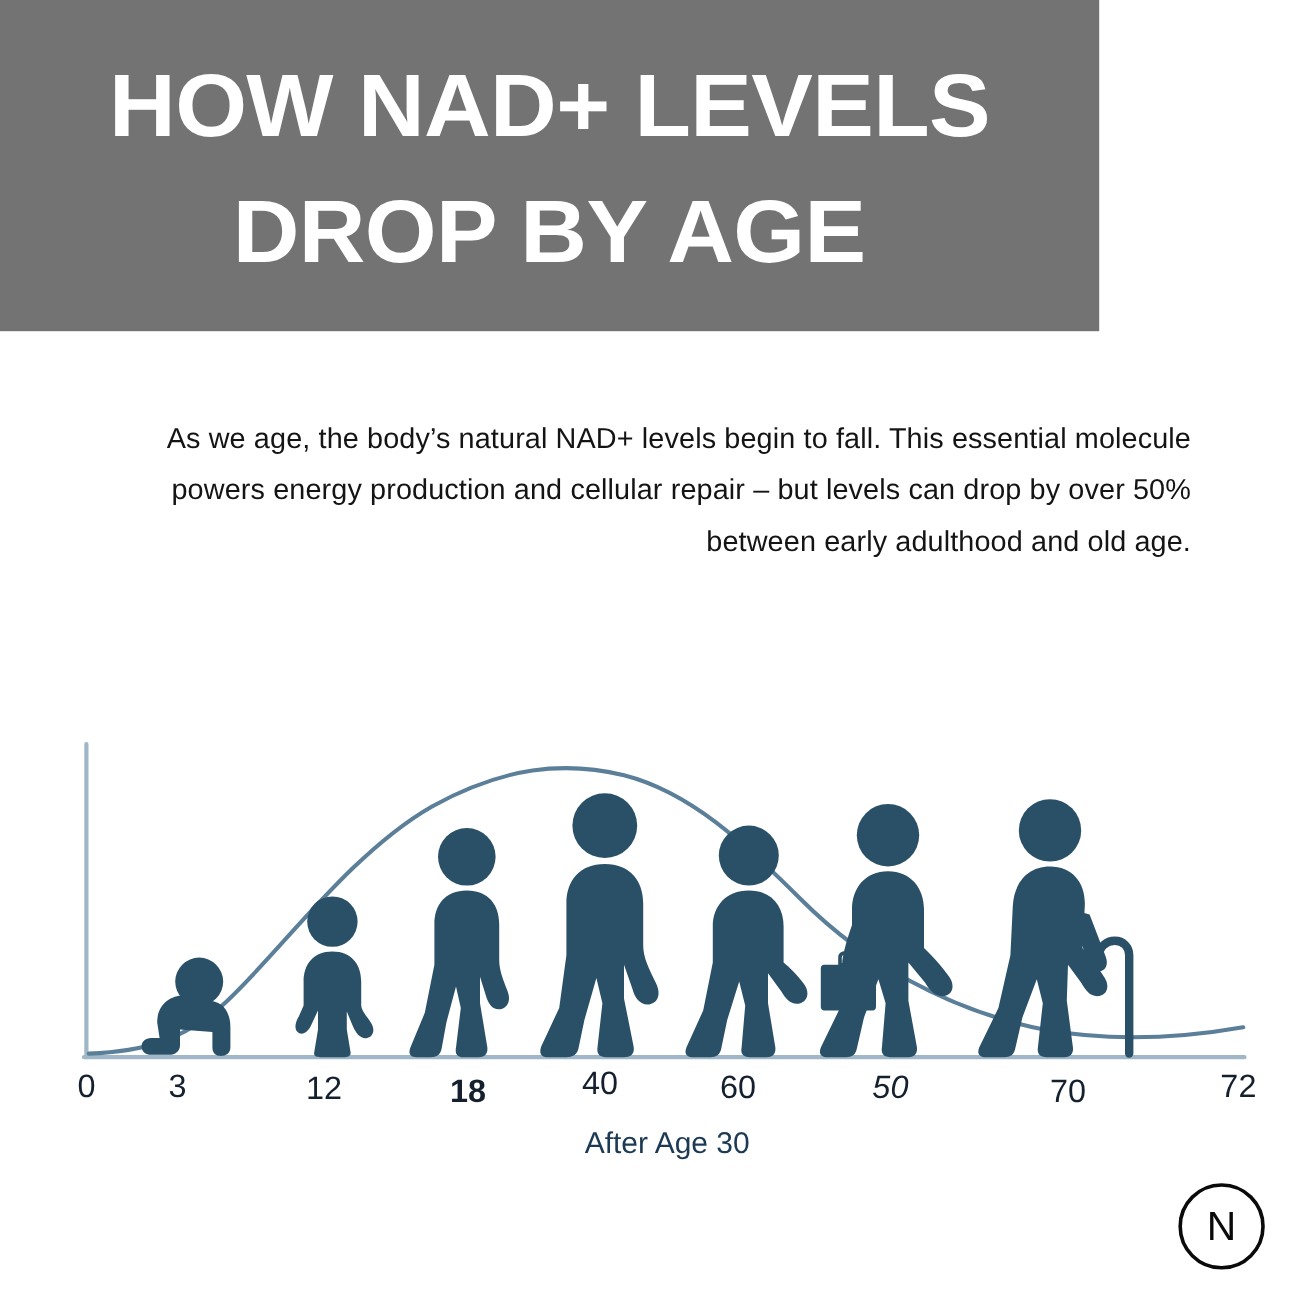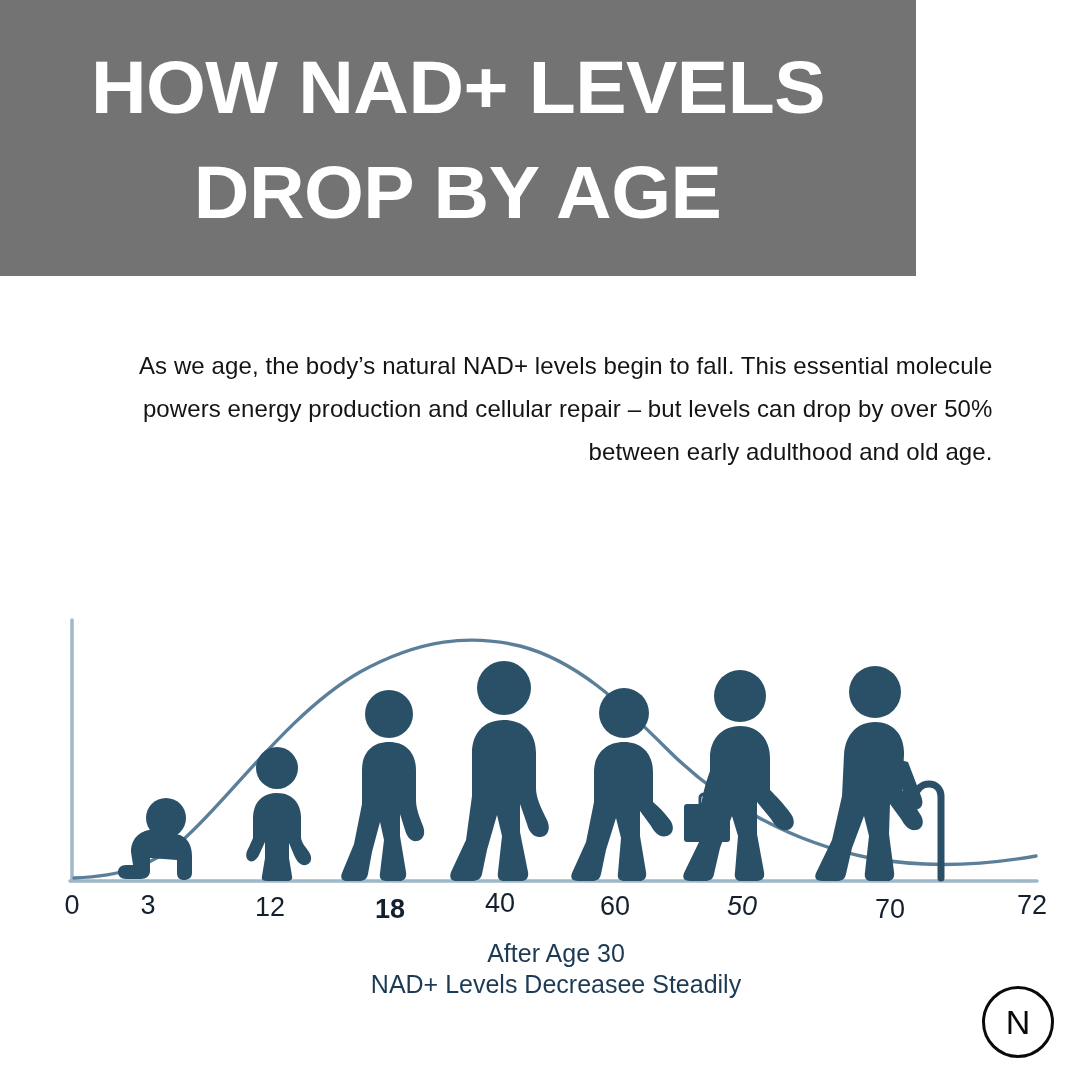--- a/index.html
+++ b/index.html
@@ -356,18 +356,17 @@
   <span class="tick-label" style="left:390px;top:6px;font-weight:bold;">18</span>
   <span class="tick-label" style="left:500px;top:0px;">40</span>
   <span class="tick-label" style="left:615px;top:3px;">60</span>
   <span class="tick-label" style="left:742px;top:3px;font-style:italic;">50</span>
   <span class="tick-label" style="left:890px;top:6px;">70</span>
   <span class="tick-label" style="left:1012px;top:2px;margin-left:20px;">72</span>
 </div>
 
 <div class="caption">
   <div>After Age 30</div>
-  <div>NAD+ Levels Decreasee Steadily</div>
 </div>
 
 <div class="logo">
   <span class="logo-letter">N</span>
 </div>
 
 </body></html>

